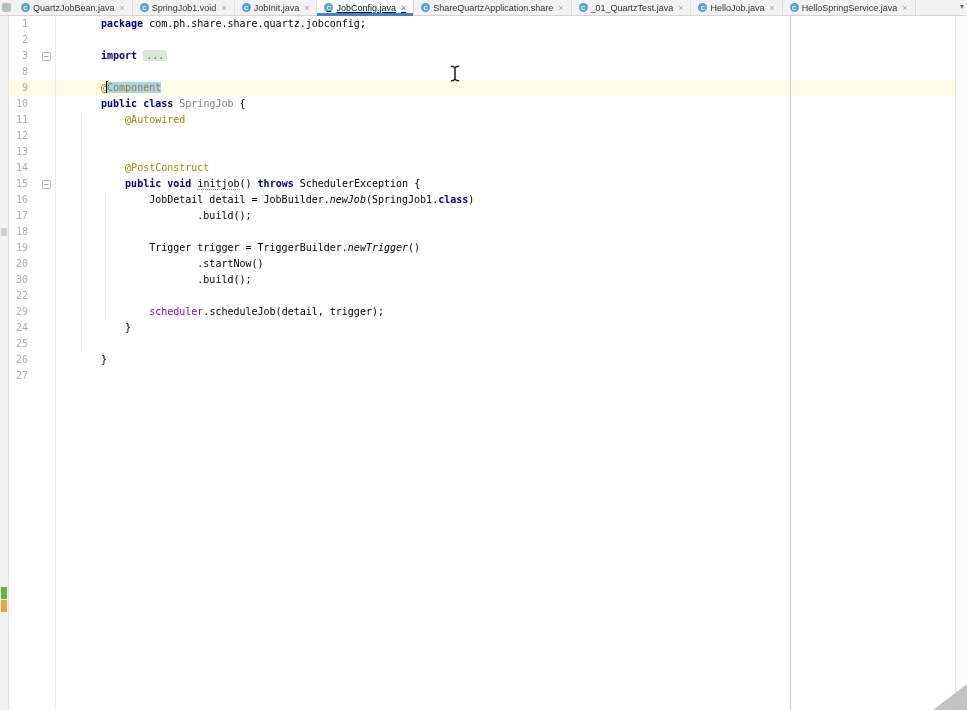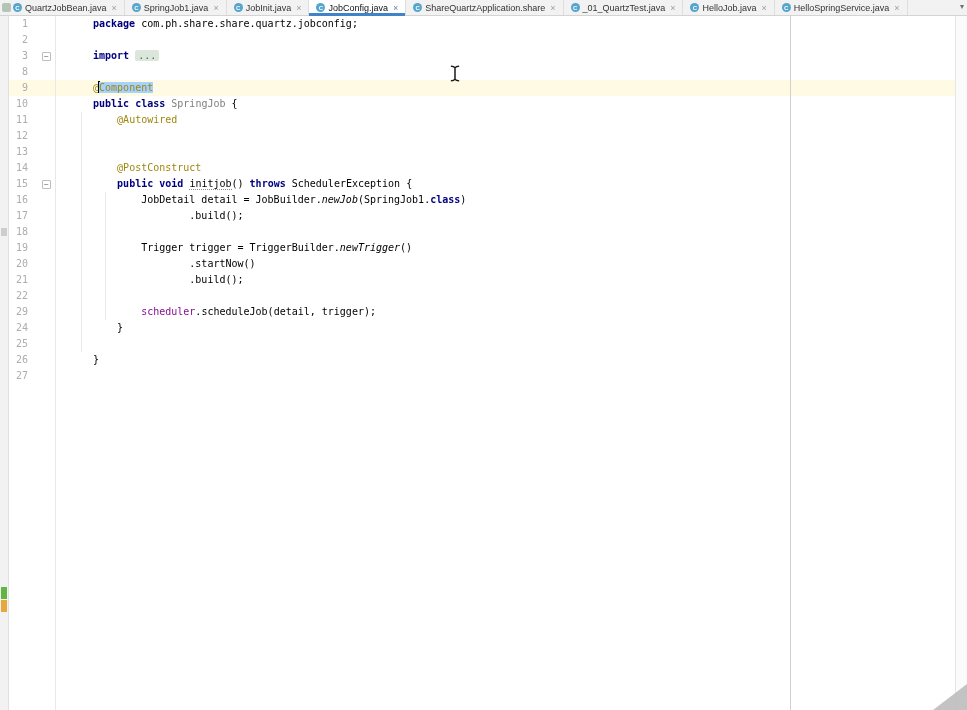--- a/index.html
+++ b/index.html
@@ -26,33 +26,33 @@
   }
 
   
   .tab-bar {
     position:absolute; top:0; left:0; right:0; height:16px;
     background:#F2F2F2;
     border-bottom:1px solid #D4D4D4;
     display:flex; align-items:stretch;
     font-family:"Liberation Sans", sans-serif;
     font-size:9px; color:#333333;
-    padding-left:6px;
+    padding-left:14px;
     z-index:20;
   }
   .tab {
     display:flex; align-items:center; gap:3px;
     padding:0 7px;
     border-right:1px solid #DEDEDE;
     position:relative;
     background:#F2F2F2;
     white-space:nowrap;
     cursor:default;
   }
-  .tab.active { background:#FFFFFF; color:#111111; }
+  .tab.active { background:#FFFFFF; color:#111111;text-decoration:underline; }
   .tab.active::after {
     content:''; position:absolute; left:0; right:0; bottom:-1px; height:3px;
     background:var(--tab-underline);
   }
   .tab-icon {
     width:9px; height:9px; border-radius:50%;
     background:#55A5CF; color:#FFFFFF;
     font-size:6px; font-weight:bold;
     display:flex; align-items:center; justify-content:center;
     flex:0 0 auto;
@@ -87,21 +87,21 @@
     width:27px; flex:0 0 auto;
     display:flex; align-items:center; justify-content:flex-end;
     padding-right:4px;
   }
   .fold-box {
     width:9px; height:9px;
     border:1px solid #BDBDBD; background:#FFFFFF; border-radius:1px;
     color:#7A7A7A; font-size:8px; line-height:7px; text-align:center;
     font-family:"DejaVu Sans Mono", monospace;
   }
-  .code { margin-left:6px; color:#000000;padding-left:32px; }
+  .code { margin-left:14px; color:#000000;padding-left:32px; }
 
   .tk-kw  { color:var(--keyword); font-weight:bold; }
   .tk-ann { color:var(--annotation); }
   .tk-pl  { color:#000000; }
   .tk-fld { color:var(--field); }
   .tk-gray{ color:var(--unused); }
   .tk-it  { font-style:italic; }
   .tk-fn  { border-bottom:1px dotted #8C8C8C; }
   .tk-sel { background:var(--selection); }
   .tk-fold{
@@ -149,21 +149,21 @@
 
 <div class="tab-bar">
   <span class="stripe-app-icon"></span>
   <div class="tab">
       <span class="tab-icon">C</span>
       <span class="tab-label">QuartzJobBean.java</span>
       <span class="tab-close">×</span>
     </div>
     <div class="tab">
       <span class="tab-icon">C</span>
-      <span class="tab-label">SpringJob1.java</span>
+      <span class="tab-label">SpringJob1.void</span>
       <span class="tab-close">×</span>
     </div>
     <div class="tab">
       <span class="tab-icon">C</span>
       <span class="tab-label">JobInit.java</span>
       <span class="tab-close">×</span>
     </div>
     <div class="tab active">
       <span class="tab-icon">C</span>
       <span class="tab-label">JobConfig.java</span>
@@ -203,21 +203,21 @@
       <div class="line"><span class="gutter-num">11</span><span class="fold-area"></span><span class="code"><span class="tk-pl">    </span><span class="tk-ann">@Autowired</span></span></div>
       <div class="line"><span class="gutter-num">12</span><span class="fold-area"></span></div>
       <div class="line"><span class="gutter-num">13</span><span class="fold-area"></span><span class="code"></span></div>
       <div class="line"><span class="gutter-num">14</span><span class="fold-area"></span><span class="code"><span class="tk-pl">    </span><span class="tk-ann">@PostConstruct</span></span></div>
       <div class="line"><span class="gutter-num">15</span><span class="fold-area"><span class="fold-box">−</span></span><span class="code"><span class="tk-pl">    </span><span class="tk-kw">public</span><span class="tk-pl"> </span><span class="tk-kw">void</span><span class="tk-pl"> </span><span class="tk-fn">initjob</span><span class="tk-pl">() </span><span class="tk-kw">throws</span><span class="tk-pl"> SchedulerException {</span></span></div>
       <div class="line"><span class="gutter-num">16</span><span class="fold-area"></span><span class="code"><span class="tk-pl">        JobDetail detail = JobBuilder.</span><span class="tk-it">newJob</span><span class="tk-pl">(SpringJob1.</span><span class="tk-kw">class</span><span class="tk-pl">)</span></span></div>
       <div class="line"><span class="gutter-num">17</span><span class="fold-area"></span><span class="code"><span class="tk-pl">                .build();</span></span></div>
       <div class="line"><span class="gutter-num">18</span><span class="fold-area"></span><span class="code"></span></div>
       <div class="line"><span class="gutter-num">19</span><span class="fold-area"></span><span class="code"><span class="tk-pl">        Trigger trigger = TriggerBuilder.</span><span class="tk-it">newTrigger</span><span class="tk-pl">()</span></span></div>
       <div class="line"><span class="gutter-num">20</span><span class="fold-area"></span><span class="code"><span class="tk-pl">                .startNow()</span></span></div>
-      <div class="line"><span class="gutter-num">21</span><span class="fold-area"></span><span class="code"><span class="tk-pl">                .build();</span></span></div>
+      <div class="line"><span class="gutter-num">30</span><span class="fold-area"></span><span class="code"><span class="tk-pl">                .build();</span></span></div>
       <div class="line"><span class="gutter-num">22</span><span class="fold-area"></span><span class="code"></span></div>
       <div class="line"><span class="gutter-num">29</span><span class="fold-area"></span><span class="code"><span class="tk-pl">        </span><span class="tk-fld">scheduler</span><span class="tk-pl">.scheduleJob(detail, trigger);</span></span></div>
       <div class="line"><span class="gutter-num">24</span><span class="fold-area"></span><span class="code"><span class="tk-pl">    }</span></span></div>
       <div class="line"><span class="gutter-num">25</span><span class="fold-area"></span><span class="code"></span></div>
       <div class="line"><span class="gutter-num">26</span><span class="fold-area"></span><span class="code"><span class="tk-pl">}</span></span></div>
       <div class="line"><span class="gutter-num">27</span><span class="fold-area"></span><span class="code"></span></div>
     </div>
   <div class="gutter-separator"></div>
   <div class="indent-guide g1"></div>
   <div class="indent-guide g2"></div>

